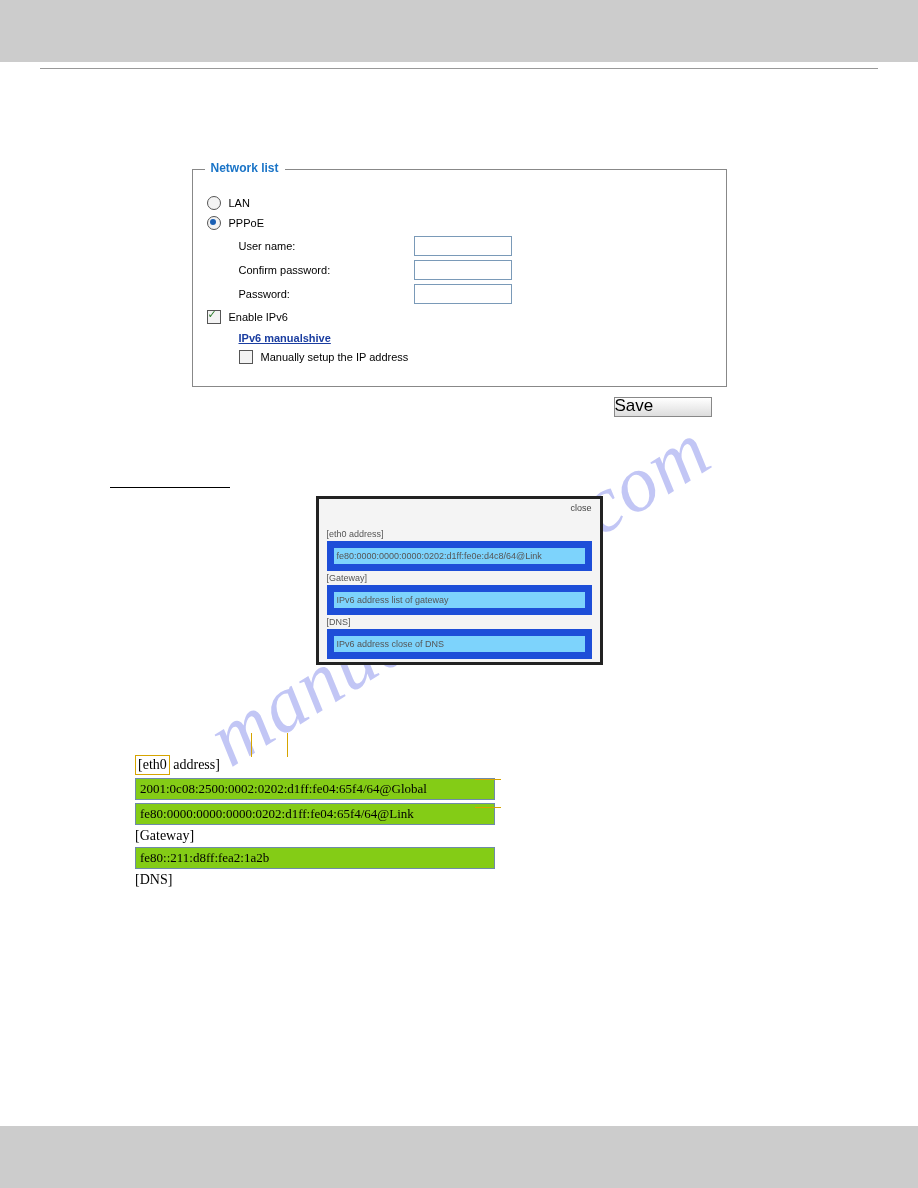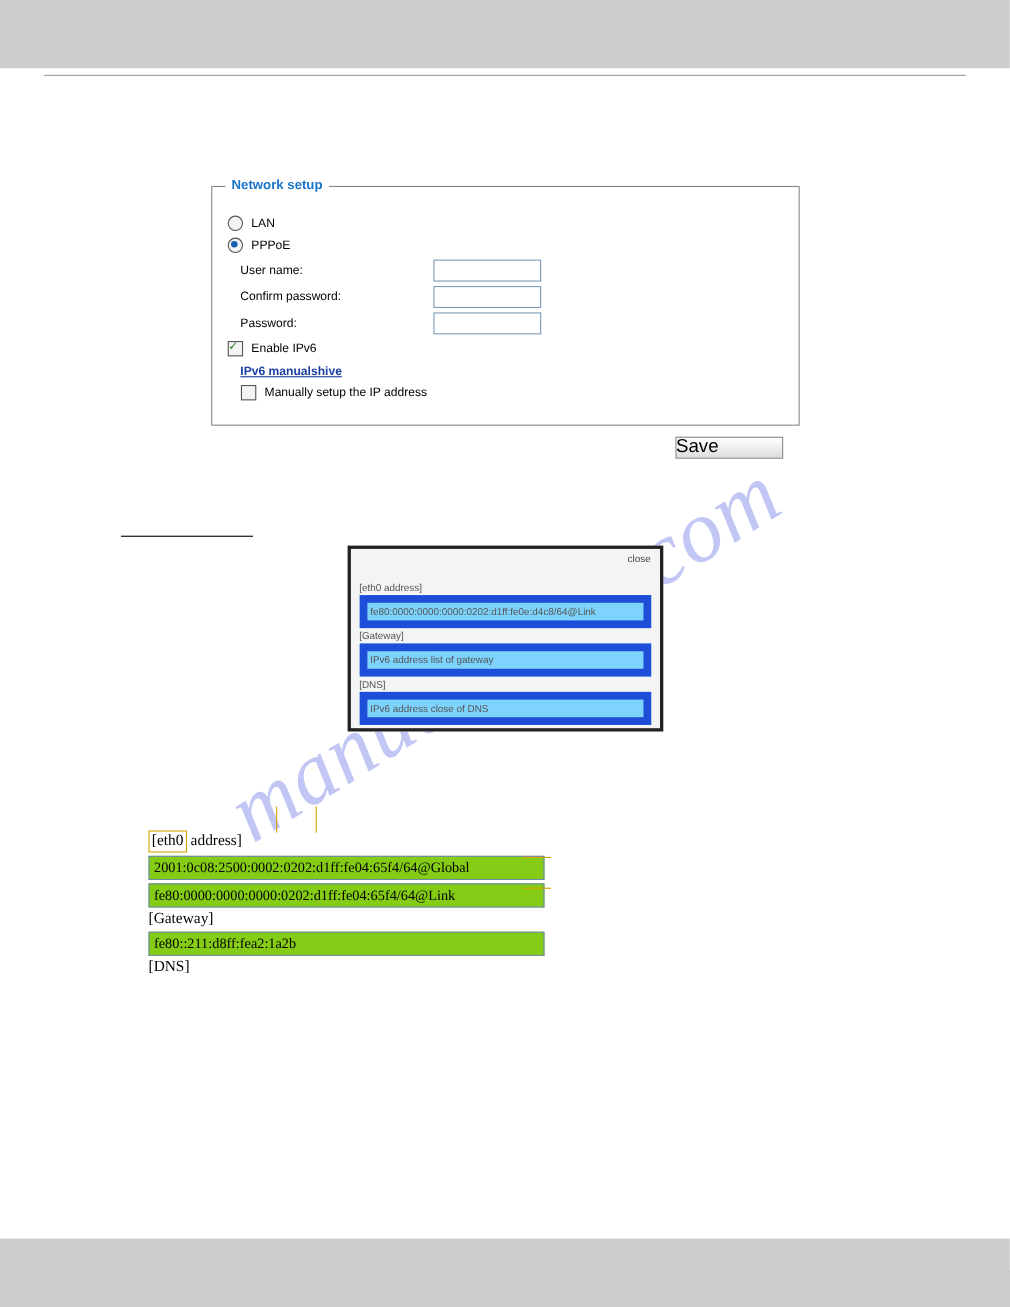--- a/index.html
+++ b/index.html
@@ -8,21 +8,21 @@
 .hrule{border-top:1px solid #999;margin:6px 40px 0}
 .content{padding:0 40px}
 .spacer1{height:100px}
 .panel{width:505px;margin:0 auto;position:relative;border:1px solid #888;padding:20px 14px 16px}
 .legend{position:absolute;top:-9px;left:12px;background:#fff;padding:0 6px;color:#1a74c7;font-weight:bold;font-size:12px}
 .row{display:flex;align-items:center;margin:6px 0}
 .radio{width:12px;height:12px;border:1px solid #555;border-radius:50%;margin-right:8px;position:relative;background:#f3f3f3}
 .radio.sel::after{content:"";position:absolute;left:2px;top:2px;width:6px;height:6px;border-radius:50%;background:#1a5fb4}
 .cb{width:12px;height:12px;border:1px solid #555;margin-right:8px;background:#f3f3f3;position:relative}
 .cb.on::after{content:"✓";position:absolute;left:0;top:-3px;font-size:11px;color:#2a7a2a}
-.indent{margin-left:12px}
+.indent{margin-left:32px}
 .field{display:flex;align-items:center;margin:4px 0}
 .lbl{width:175px}
 .tbx{width:96px;height:18px;border:1px solid #7a9ab8;background:#fff}
 .lnk{color:#1a3da0;font-weight:bold;text-decoration:underline}
 .btnrow{display:flex;justify-content:flex-end;width:505px;margin:10px auto 0}
 .btn{width:96px;height:18px;border:1px solid #888;background:linear-gradient(#fff,#ddd);text-align:left;line-height:16px;font-size:17px}
 .spacer2{height:70px}
 .shortline{border-top:1px solid #000;width:120px;margin-left:70px}
 .popbox{width:265px;height:155px;margin:8px auto 0;border:3px solid #222;background:#f4f4f4;padding:4px 8px;position:relative}
 .popbox .close{position:absolute;right:8px;top:4px;font-size:9px;color:#444}
@@ -47,21 +47,21 @@
 
 <div class="page">
   <div class="hdr"></div>
   <div class="hrule"></div>
   <div class="wm">manualshive.com</div>
 
   <div class="content">
     <div class="spacer1"></div>
 
     <div class="panel">
-      <div class="legend">Network setup</div>
+      <div class="legend">Network list</div>
 
       <div class="row">
         <div class="radio"></div>
         <span>LAN</span>
       </div>
 
       <div class="row">
         <div class="radio sel"></div>
         <span>PPPoE</span>
       </div>

